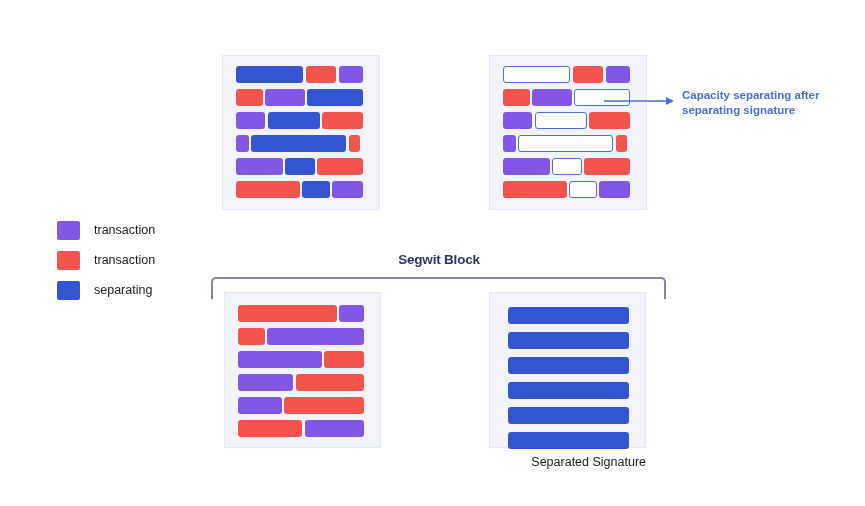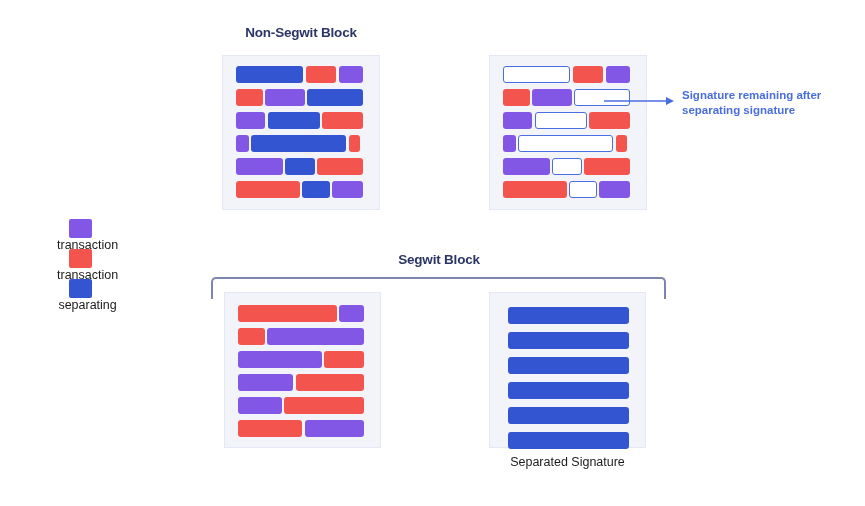--- a/index.html
+++ b/index.html
@@ -60,21 +60,20 @@
   .legend {
     position: absolute;
     left: 57px;
     top: 219px;
   }
   .legend-row {
     display: flex;
     align-items: center;
     height: 22px;
     margin-bottom: 8px;
-    flex-direction: column;
   }
   .legend-swatch {
     width: 23px;
     height: 19px;
     border-radius: 2px;
     margin-right: 14px;
     flex: 0 0 auto;
   }
   .legend-swatch.purple { background: #8257e5; }
   .legend-swatch.red    { background: #f4544e; }
@@ -117,30 +116,29 @@
     border-top-left-radius: 5px;
     border-top-right-radius: 5px;
     box-sizing: border-box;
   }
 
   
   .caption {
     position: absolute;
     font-size: 12.5px;
     color: #1b1b1b;
-    text-align: center;
+    text-align: right;
     white-space: nowrap;
   }
 </style>
 </head>
 <body>
 
 <div class="canvas">
 
-  <div class="panel-title" style="left:222px; top:25px; width:158px;">Non-Segwit Block</div>
   <div class="block-panel" id="panel-nonsegwit" style="left:222px; top:55px; width:158px; height:155px;">
       <div class="row" style="left: 13px; top: 10px; width: 132px; height: 17px;">
         <div class="cell blue" style="width: 67.31px;"></div>
         <div class="cell red" style="width: 30.48px;"></div>
         <div class="cell purple" style="width: 24.13px;"></div>
       </div>
       <div class="row" style="left: 13px; top: 33px; width: 132px; height: 17px;">
         <div class="cell red" style="width: 26.67px;"></div>
         <div class="cell purple" style="width: 39.37px;"></div>
         <div class="cell blue" style="width: 55.88px;"></div>
@@ -197,21 +195,21 @@
         <div class="cell red" style="width: 63.5px;"></div>
         <div class="cell empty" style="width: 27.94px;"></div>
         <div class="cell purple" style="width: 30.48px;"></div>
       </div>
     </div>
 
   <svg class="callout-arrow" viewBox="0 0 72 12">
     <line x1="0" y1="6" x2="62" y2="6" stroke="#4a6ee0" stroke-width="1.6"></line>
     <polygon points="62,2 70,6 62,10" fill="#4a6ee0"></polygon>
   </svg>
-  <div class="callout-text">Signature remaining after separating signature</div>
+  <div class="callout-text">Capacity separating after separating signature</div>
 
   <div class="legend">
     <div class="legend-row">
       <span class="legend-swatch purple"></span>
       <span class="legend-label">transaction</span>
     </div>
     <div class="legend-row">
       <span class="legend-swatch red"></span>
       <span class="legend-label">transaction</span>
     </div>

